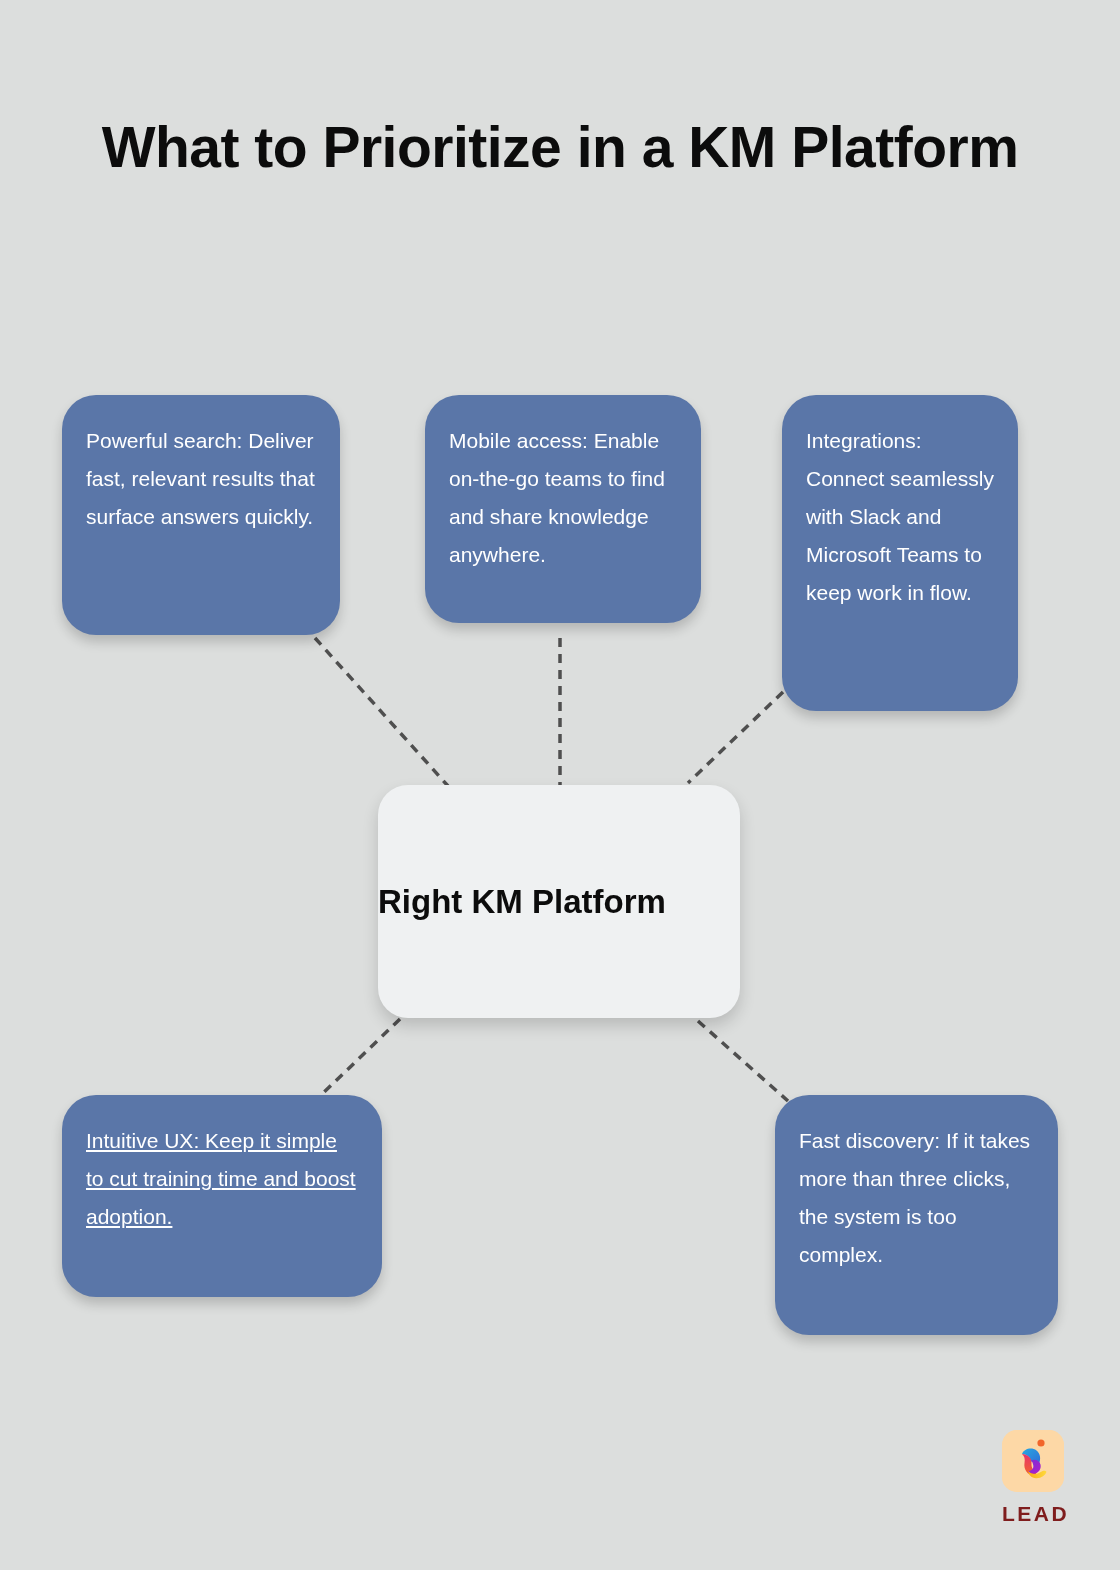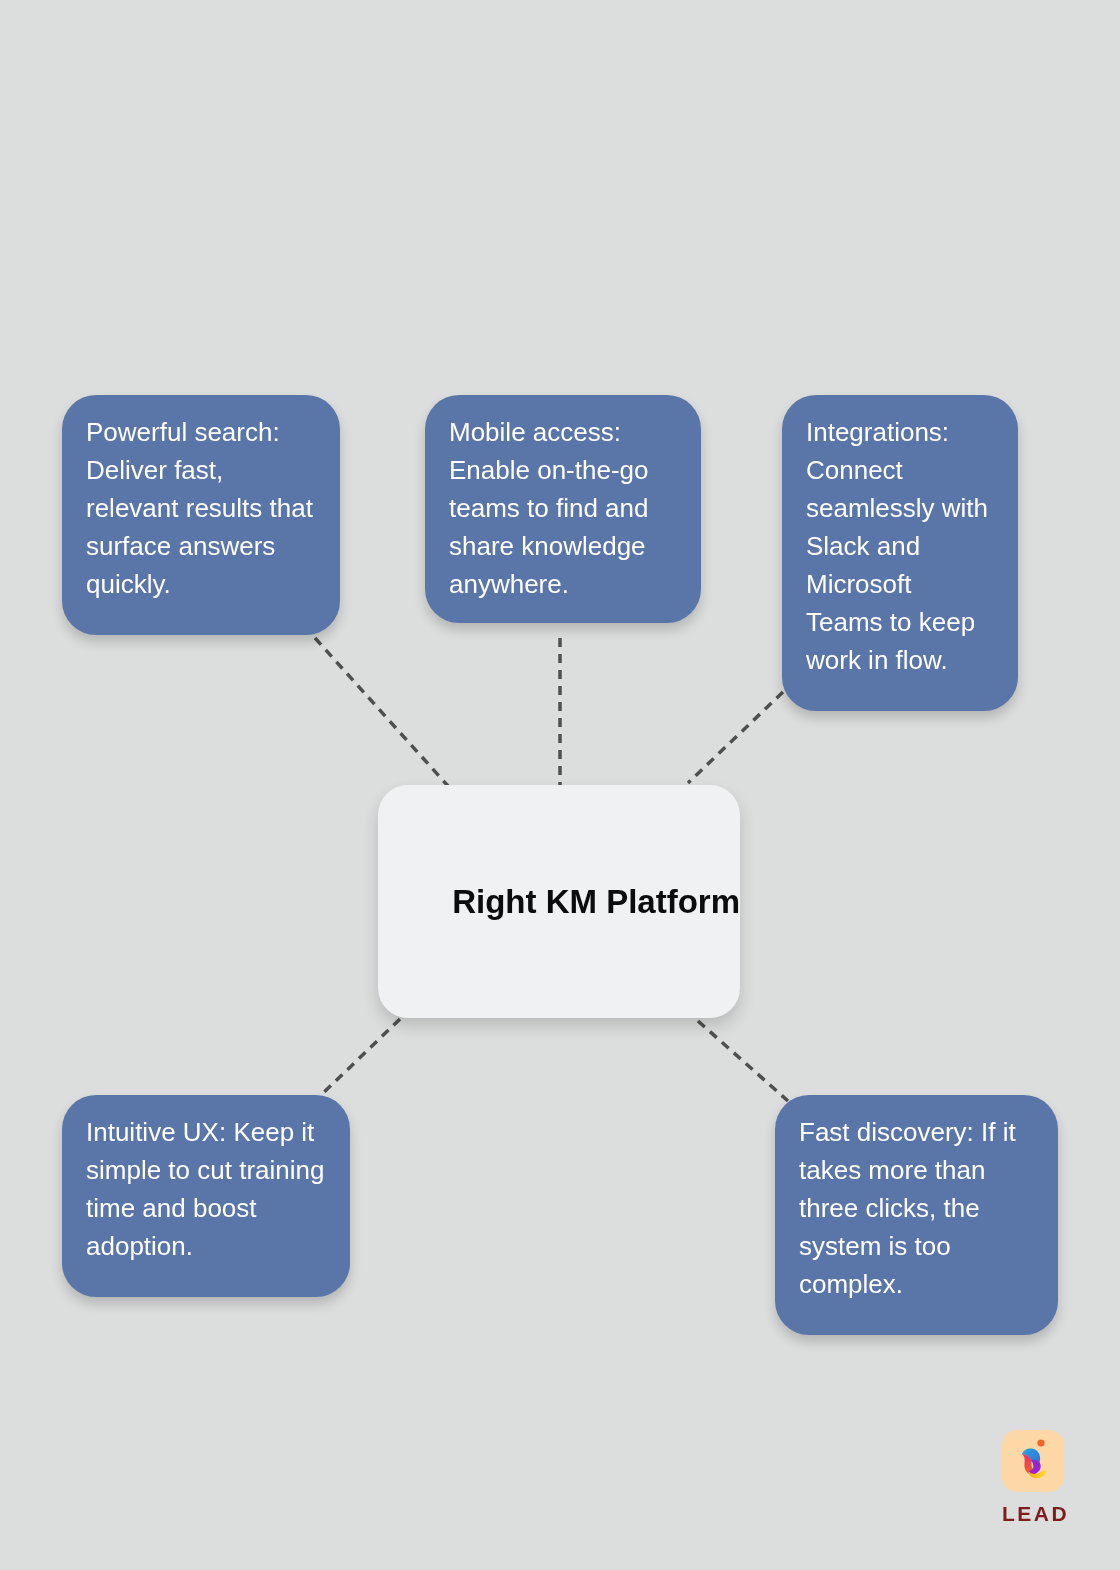--- a/index.html
+++ b/index.html
@@ -33,43 +33,43 @@
     left: 0;
     width: 1120px;
     height: 1570px;
     pointer-events: none;
   }
   .node {
     position: absolute;
     background: #5a76a8;
     border-radius: 34px;
     color: #ffffff;
-    font-size: 26px;
+    font-size: 21px;
     line-height: 38px;
-    padding: 18px 24px;
+    padding: 27px 24px;
     box-sizing: border-box;
     box-shadow: 0 7px 12px rgba(0,0,0,0.18);
   }
   .node-powerful-search { left: 62px;  top: 395px; width: 278px; height: 240px; }
   .node-mobile-access   { left: 425px; top: 395px; width: 276px; height: 228px; }
   .node-integrations    { left: 782px; top: 395px; width: 236px; height: 316px; }
-  .node-intuitive-ux    { left: 62px;  top: 1095px; width: 288px; height: 202px; }
+  .node-intuitive-ux    { left: 62px;  top: 1095px; width: 320px; height: 202px; text-decoration: underline; }
   .node-fast-discovery  { left: 775px; top: 1095px; width: 283px; height: 240px; }
   .center-node {
     position: absolute;
     left: 378px;
     top: 785px;
     width: 362px;
     height: 233px;
     background: #eff1f2;
     border-radius: 30px;
     box-shadow: 0 8px 16px rgba(0,0,0,0.16);
     display: flex;
     align-items: center;
-    justify-content: flex-end;
+    justify-content: flex-start;
     text-align: center;
   }
   .center-node .center-label {
     font-size: 33px;
     line-height: 48px;
     font-weight: 800;
     color: #0c0c0c;
   }
   .brand {
     position: absolute;
@@ -91,20 +91,21 @@
     font-weight: 800;
     letter-spacing: 2.5px;
     color: #7f1d1d;
   }
 </style>
 </head>
 <body>
 
 <div class="canvas">
 
+  <div class="page-title">What to Prioritize in a KM Platform</div>
 
   <svg class="connector-layer" viewBox="0 0 1120 1570" xmlns="http://www.w3.org/2000/svg">
     <g stroke="#4f4f4f" stroke-width="3.5" stroke-dasharray="9 7" fill="none">
       <line x1="315" y1="638" x2="448" y2="786"></line>
       <line x1="560" y1="638" x2="560" y2="786"></line>
       <line x1="783" y1="692" x2="688" y2="783"></line>
       <line x1="400" y1="1019" x2="318" y2="1098"></line>
       <line x1="698" y1="1021" x2="788" y2="1101"></line>
     </g>
   </svg>

